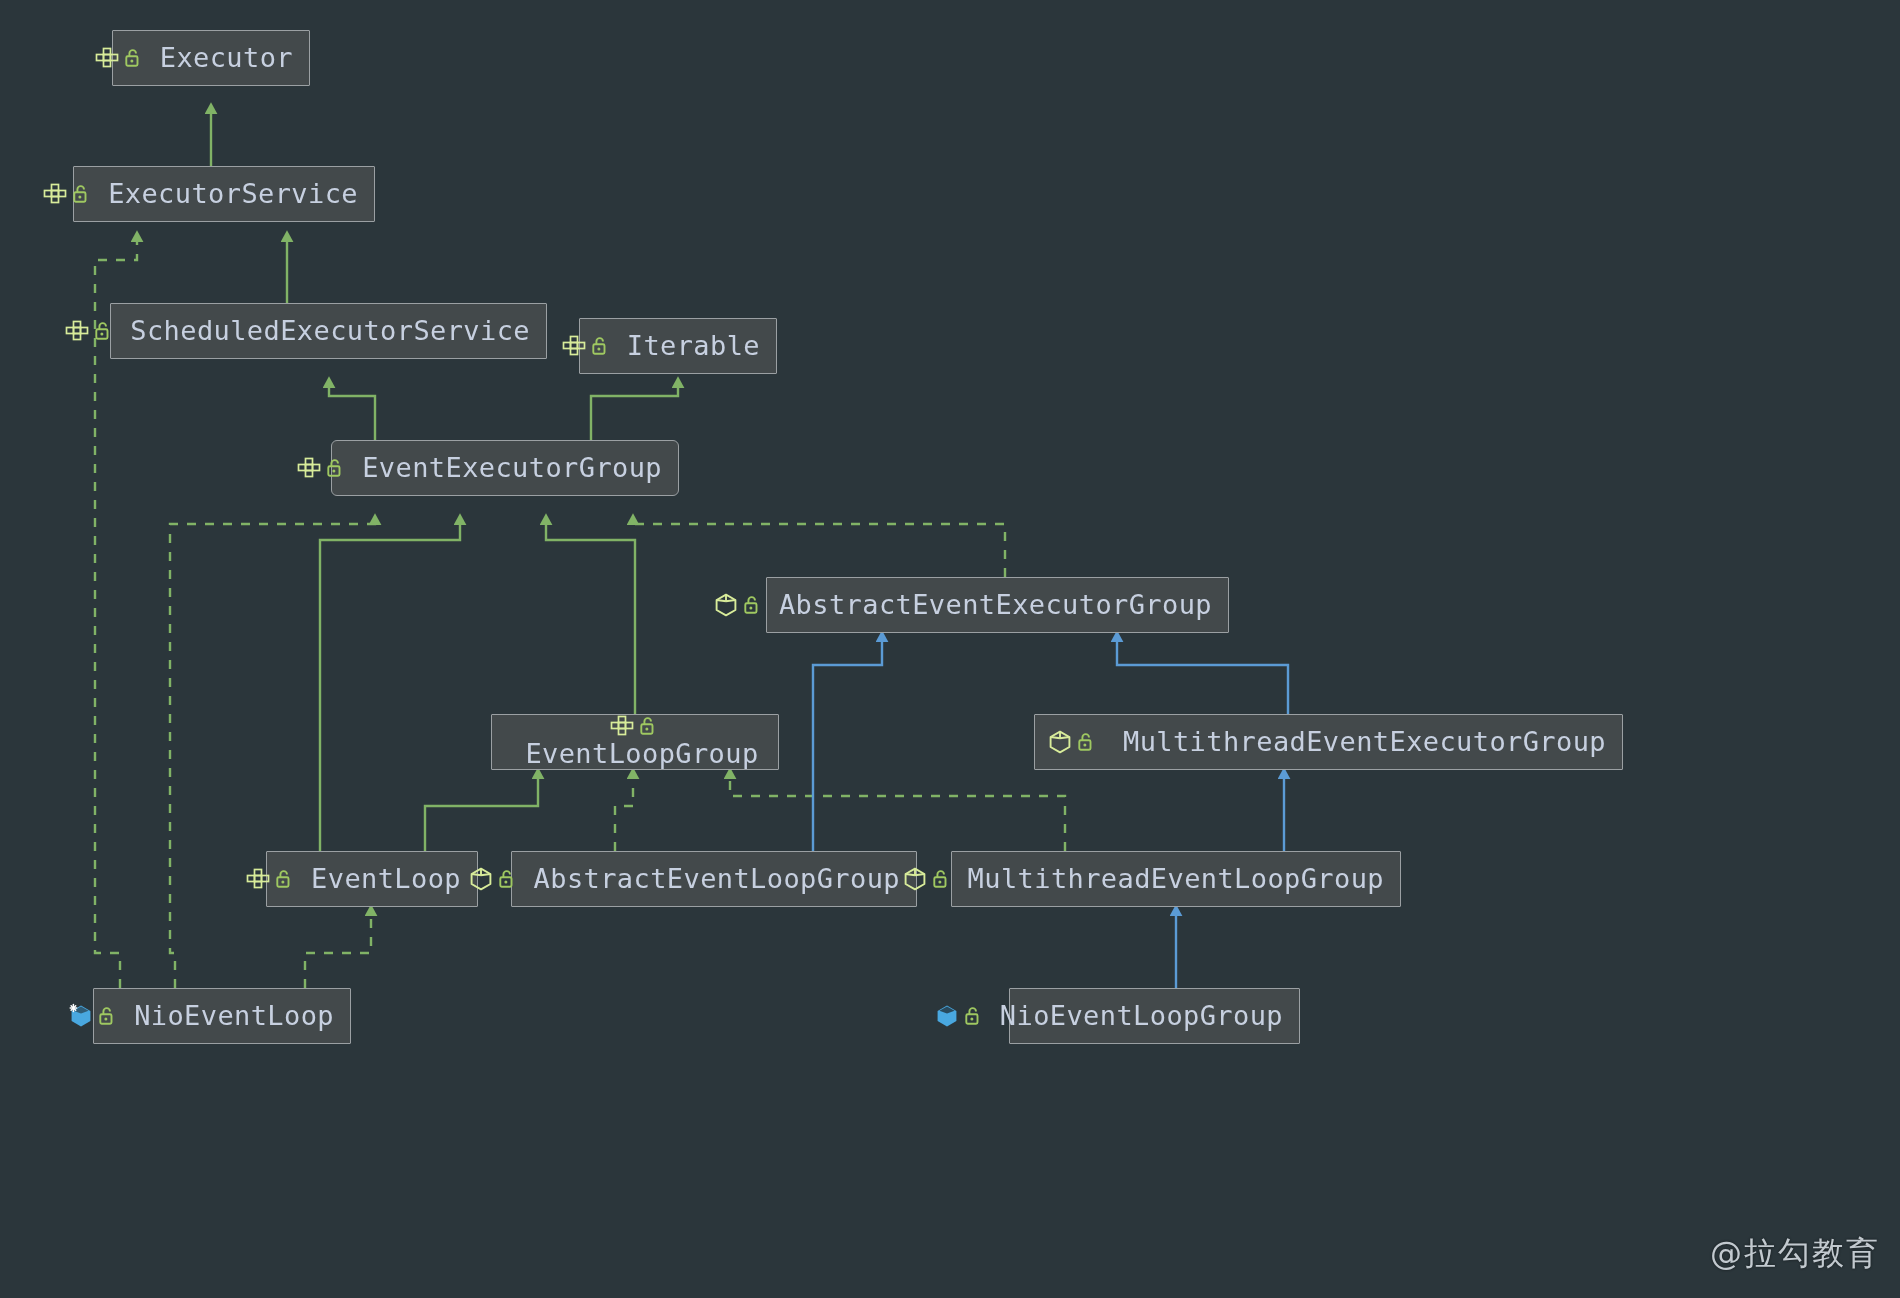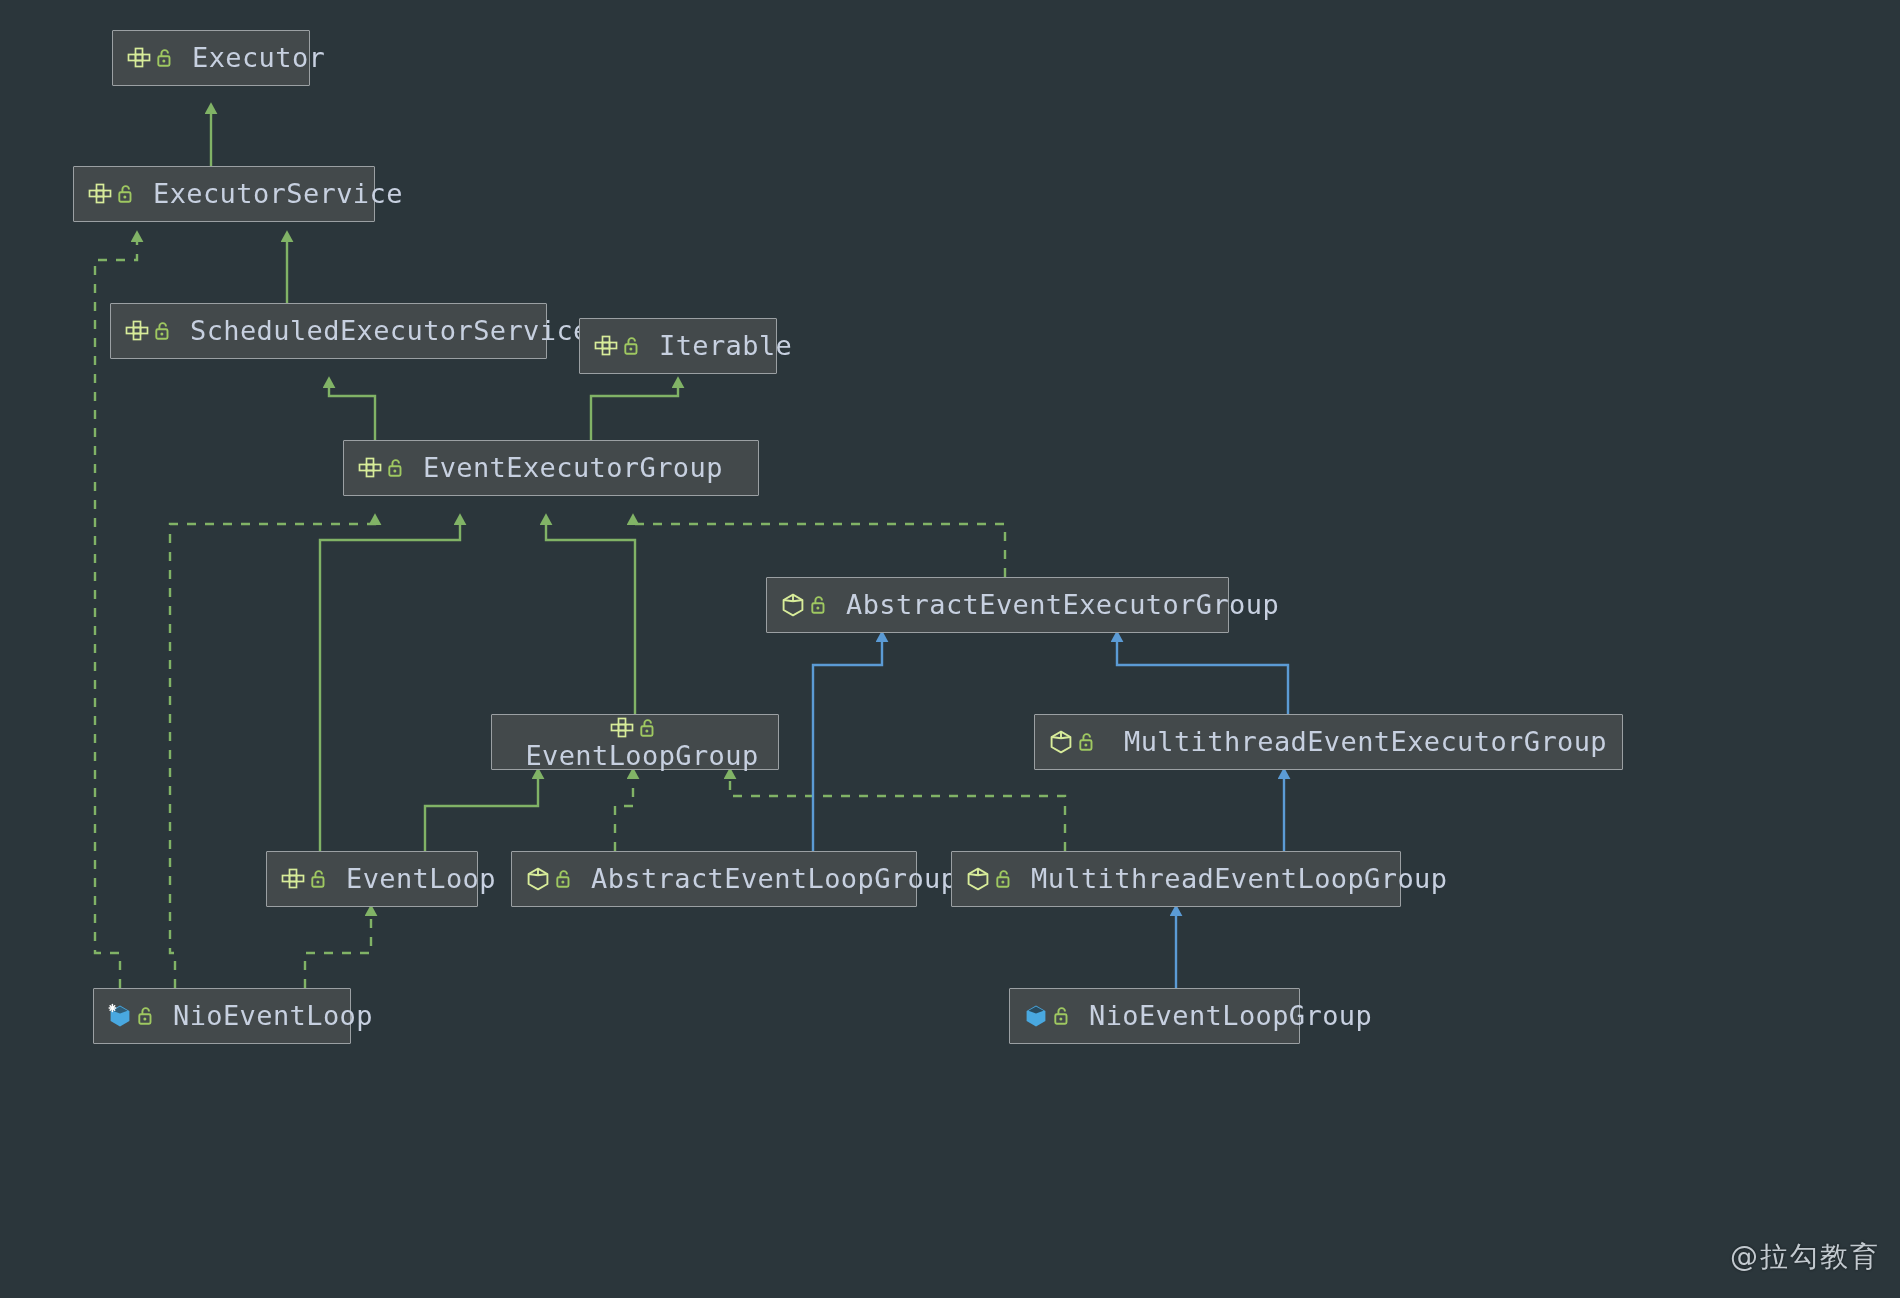--- a/index.html
+++ b/index.html
@@ -27,20 +27,21 @@
     position: absolute;
     box-sizing: border-box;
     background: #43494b;
     border: 1px solid #9ba0a3;
     border-radius: 1px;
     display: flex;
     align-items: center;
     height: 56px;
     padding: 0 16px 0 13px;
     white-space: nowrap;
+    justify-content: flex-end;
   }
   .node .icons {
     display: flex;
     align-items: center;
     flex: 0 0 auto;
   }
   .node .node-icon {
     width: 26px;
     height: 26px;
     display: inline-block;
@@ -59,21 +60,21 @@
     font-size: 27px;
     line-height: 30px;
     letter-spacing: 0.4px;
     font-family: "DejaVu Sans Mono", "Liberation Mono", monospace;
   }
   #watermark {
     position: absolute;
     right: 20px;
     bottom: 22px;
     color: #cfd6dc;
-    font-size: 28px;
+    font-size: 32px;
     font-family: "DejaVu Sans", "Liberation Sans", sans-serif;
     letter-spacing: 2px;
     opacity: 0.92;
     text-shadow: 0 0 3px rgba(0,0,0,0.6);
   }
 </style>
 </head>
 <body>
 
 <div id="canvas">
@@ -202,21 +203,21 @@
               </g>
             </svg></span>
           <span class="lock-icon"><svg viewBox="0 0 20 22" width="20" height="22">
               <path d="M6.4 9.5 L6.4 6.4 A3.3 3.3 0 0 1 13.0 6.4" fill="none" stroke="#9fc861" stroke-width="1.9"></path>
               <rect x="3.3" y="9.3" width="11.2" height="9.4" rx="1.4" fill="none" stroke="#9fc861" stroke-width="1.9"></rect>
               <circle cx="8.9" cy="13.9" r="1.5" fill="#9fc861"></circle>
             </svg></span>
         </span>
         <span class="node-label">Iterable</span>
       </div>
-      <div class="node" style="left: 343px; top: 440px; width: 416px;">
+      <div class="node" style="left: 331px; top: 440px; width: 348px; border-radius: 6px;">
         <span class="icons">
           <span class="node-icon"><svg viewBox="0 0 26 26" width="26" height="26">
               <g fill="none" stroke="#d8ec9a" stroke-width="1.7">
                 <rect x="9.5" y="3.5" width="7" height="6"></rect>
                 <rect x="2.5" y="9.5" width="7" height="6"></rect>
                 <rect x="9.5" y="9.5" width="7" height="6"></rect>
                 <rect x="16.5" y="9.5" width="7" height="6"></rect>
                 <rect x="9.5" y="15.5" width="7" height="6"></rect>
               </g>
             </svg></span>

